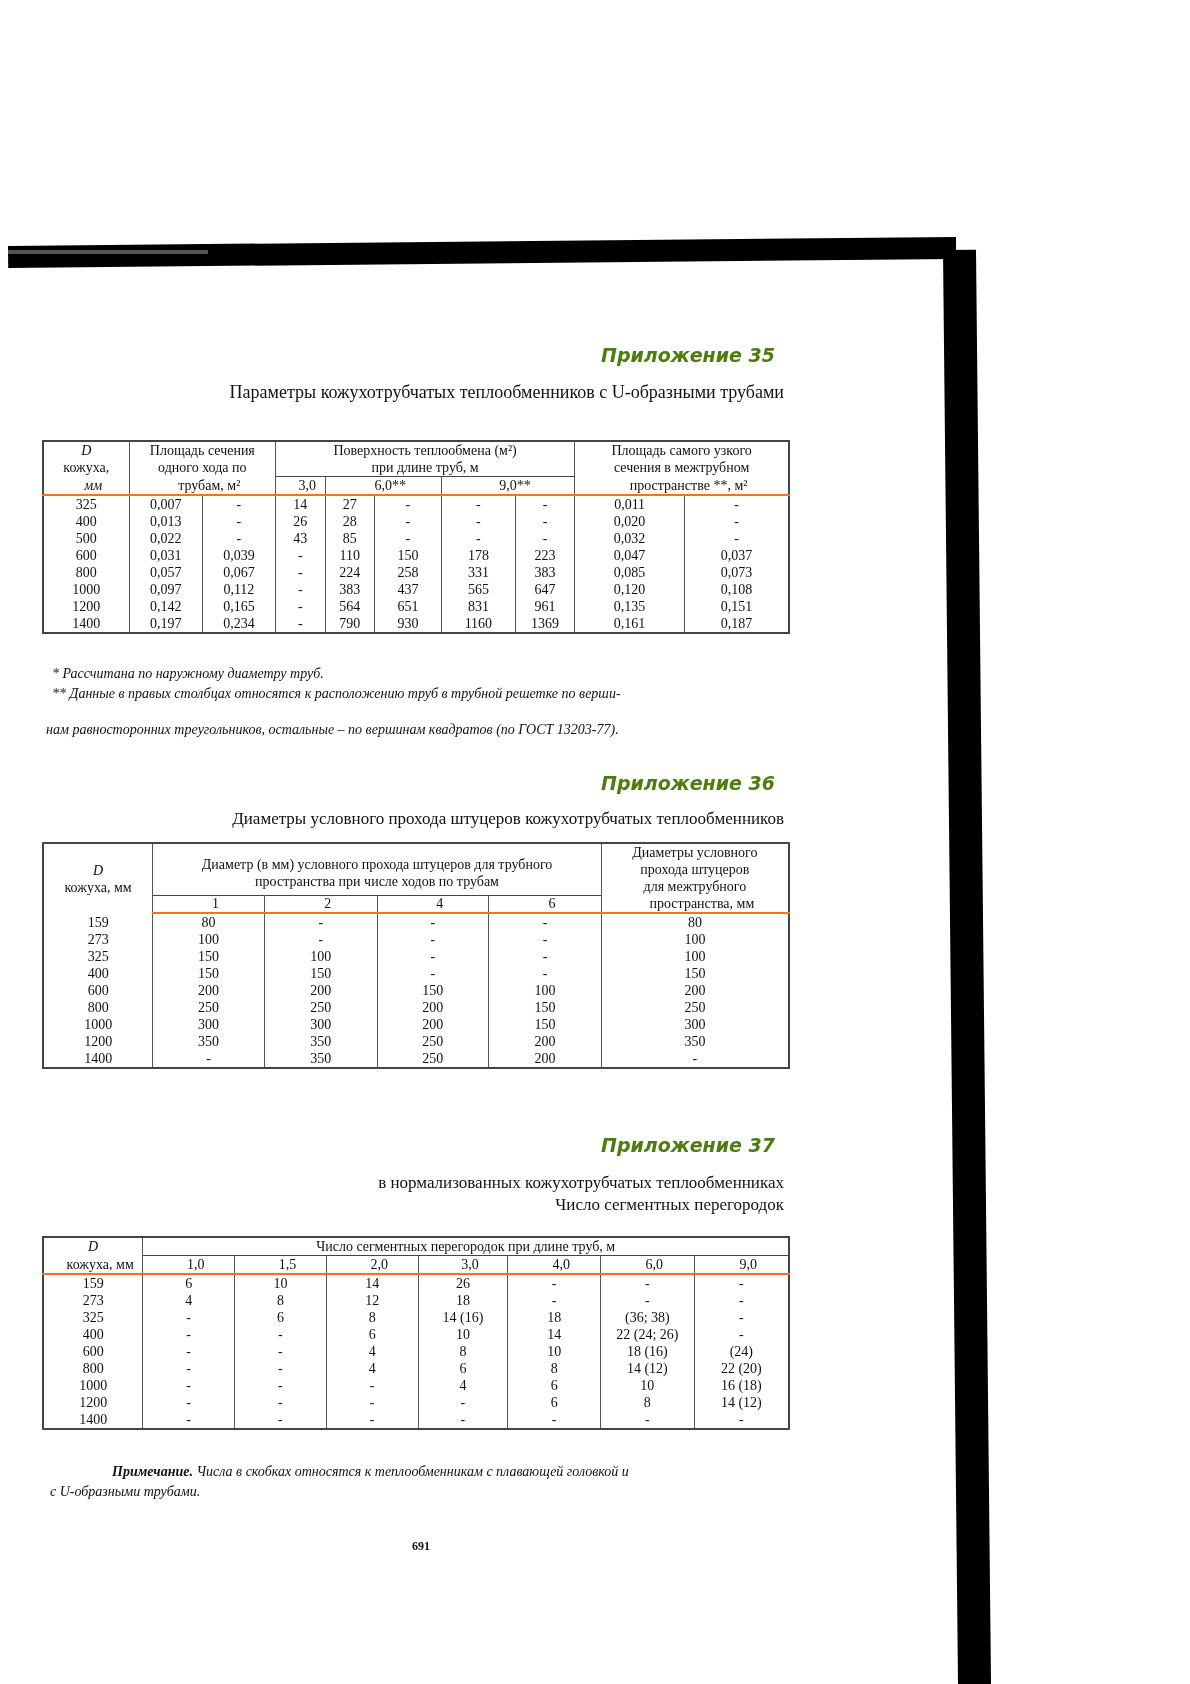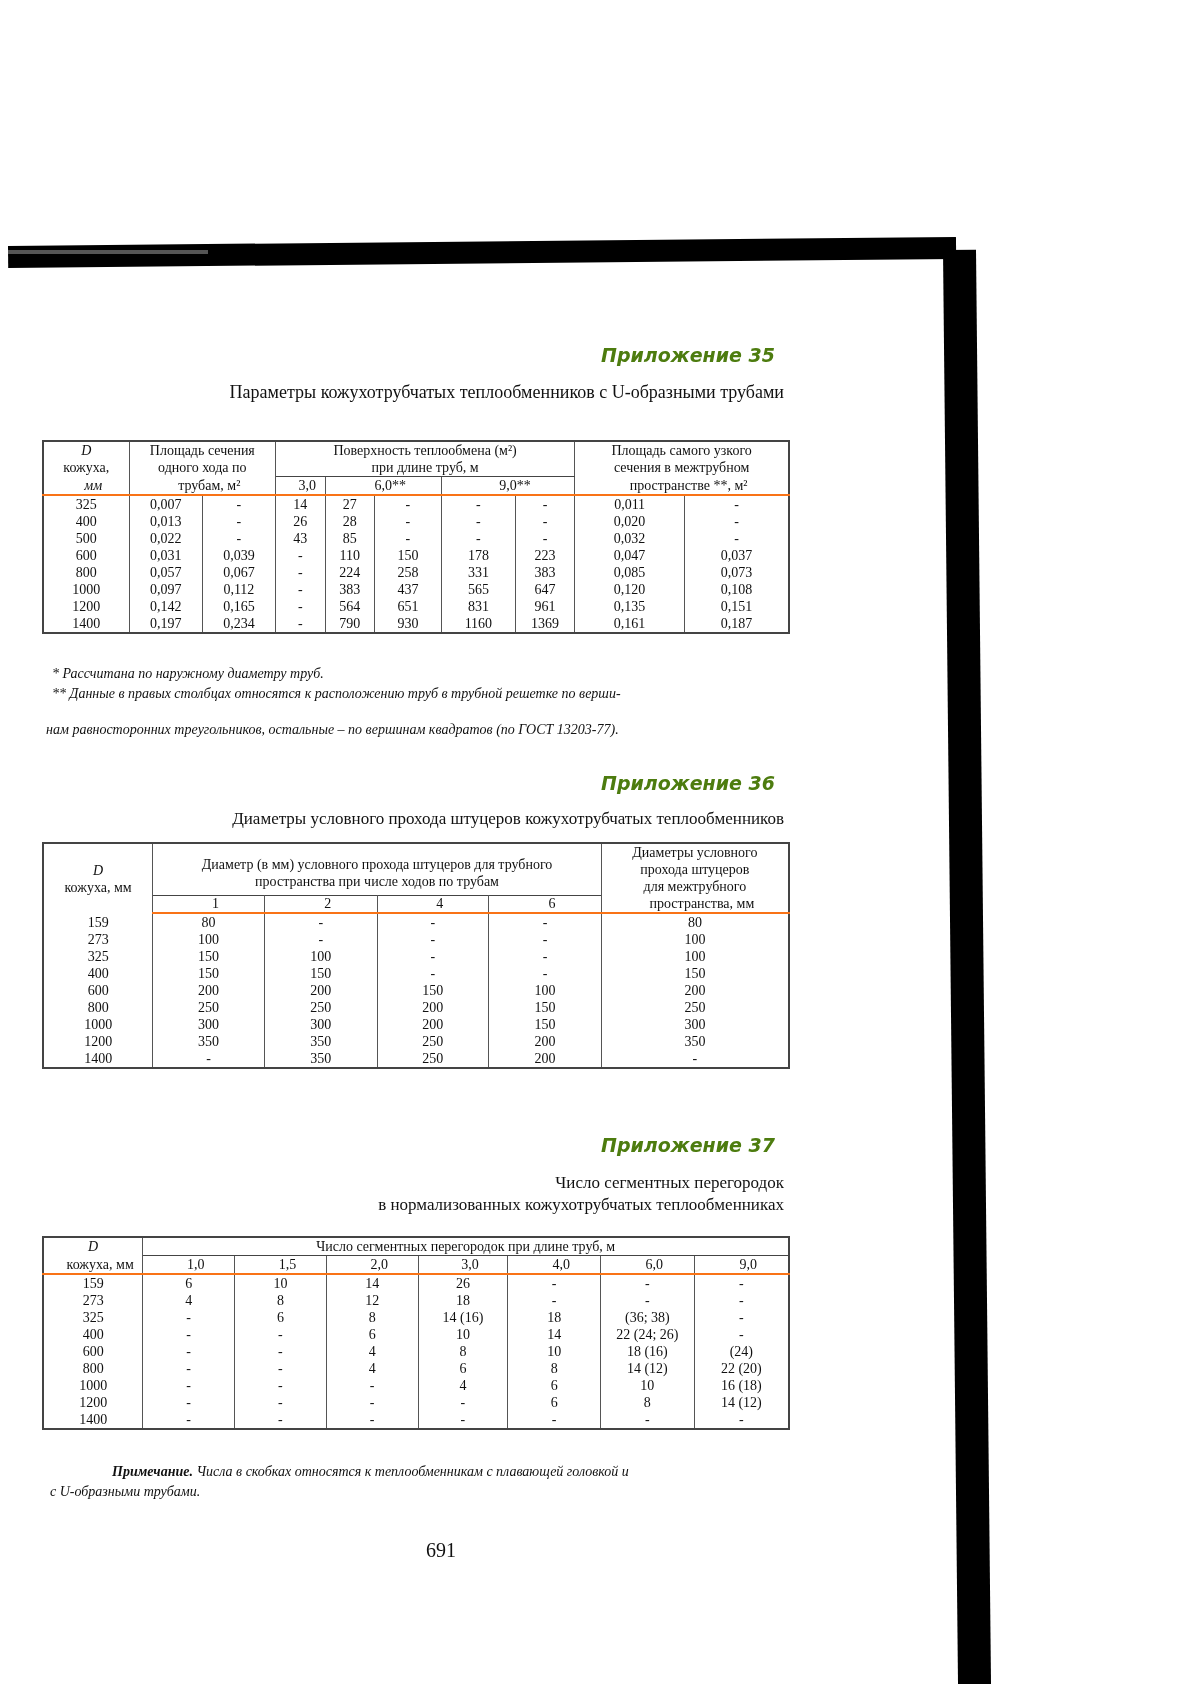--- a/index.html
+++ b/index.html
@@ -37,21 +37,21 @@
     border-left: 1px solid #555; border-right: 1px solid #555;
   }
   table { border: 2px solid #444; }
   thead tr:last-child th { border-bottom: 2px solid #f97316; padding-left: 16px; }
   th.bb { border-bottom: 1px solid #444; }
   .it { font-style: italic; }
   .footnote {
     position: absolute; left: 52px; width: 740px; font-style: italic;
     font-size: 14px; line-height: 20px;
   }
-  .pagenum { position: absolute; left: 426px; top: 1539px; font-size: 20px; }
+  .pagenum { position: absolute; left: 412px; top: 1539px; font-size: 12px; font-weight: bold; }
 </style>
 </head>
 <body>
 
 <div class="scan-top"></div>
 <div class="scan-top-edge"></div>
 <div class="scan-right"></div>
 
 <div class="appendix" style="top:344px;">Приложение 35</div>
 <div class="title" style="top:381px;">
@@ -305,22 +305,22 @@
         <td>350</td>
         <td>250</td>
         <td>200</td>
         <td>-</td>
       </tr>
     </tbody>
 </table>
 
 <div class="appendix" style="top:1134px;">Приложение 37</div>
 <div class="title" style="top:1172px; font-size:17px;">
+  <div>в нормализованных кожухотрубчатых теплообменниках</div>
   <div>Число сегментных перегородок</div>
-  <div>в нормализованных кожухотрубчатых теплообменниках</div>
 </div>
 
 <table id="t37" style="left:42px; top:1236px; width:748px;">
   <colgroup>
     <col style="width:100px">
       <col style="width:92px">
       <col style="width:92px">
       <col style="width:92px">
     <col style="width:90px">
       <col style="width:93px">

